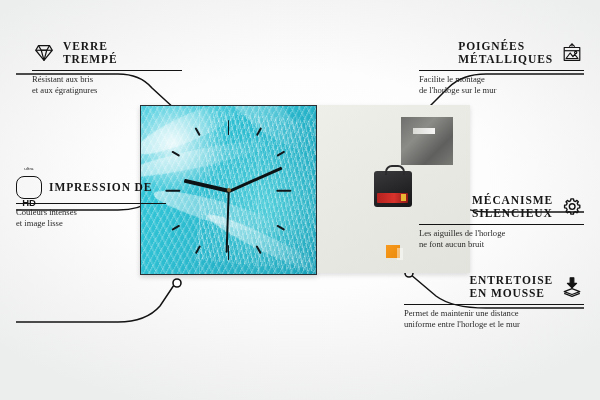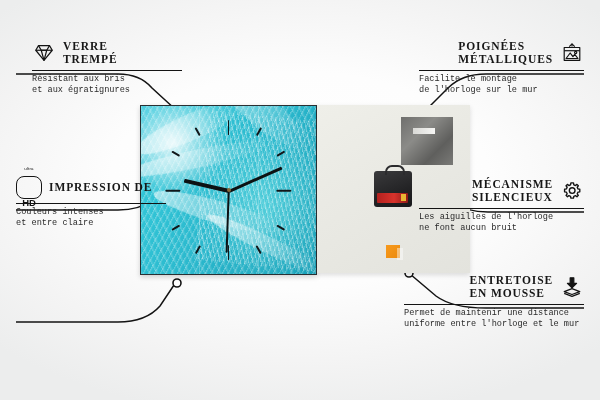--- a/index.html
+++ b/index.html
@@ -89,21 +89,21 @@
   
   .callout{position:absolute;}
   .head{display:flex;align-items:center;gap:7px;}
   .titles{line-height:1.12;}
   .titles .ln{
     font-weight:bold;letter-spacing:.9px;color:#171717;font-size:11.5px;
     white-space:nowrap;
   }
   .rule{height:1.4px;background:#131313;margin-top:4px;}
   .sub{
-    margin-top:3px;font-size:8.6px;color:#2a2a2a;line-height:1.28;white-space:nowrap;font-family:Liberation Mono, monospace;
+    margin-top:3px;font-size:8.6px;color:#2a2a2a;line-height:1.28;white-space:nowrap;
   }
   .right .head{justify-content:flex-end;}
   .right .titles .ln,.right .sub{}
   .ico{width:24px;height:22px;flex:0 0 auto;}
   .ico svg{display:block;width:100%;height:100%;}
   .hdbadge{
     width:24px;height:21px;border:1.4px solid #151515;border-radius:8px;
     display:flex;flex-direction:column;align-items:center;justify-content:center;
     font-family:"Liberation Sans",sans-serif;line-height:1;gap:26px;
   }
@@ -207,21 +207,21 @@
         <span class="u">ultra</span>
         <span class="h">HD</span>
       </span>
       <span class="titles">
         <div class="ln">IMPRESSION DE</div>
       </span>
     </div>
     <div class="rule"></div>
     <div class="sub">
       <div>Couleurs intenses</div>
-      <div>et entre claire</div>
+      <div>et image lisse</div>
     </div>
   </div>
 
 
   <div class="callout right" style="right:16px;top:40px;width:165px;">
     <div class="head">
       <span class="titles">
         <div class="ln">POIGNÉES</div>
         <div class="ln">MÉTALLIQUES</div>
       </span>
@@ -238,21 +238,21 @@
           </svg>
       </span>
     </div>
     <div class="rule"></div>
     <div class="sub">
       <div>Facilite le montage</div>
       <div>de l'horloge sur le mur</div>
     </div>
   </div>
 
-  <div class="callout right" style="right:16px;top:178px;width:165px;">
+  <div class="callout right" style="right:16px;top:194px;width:165px;">
     <div class="head">
       <span class="titles">
         <div class="ln">MÉCANISME</div>
         <div class="ln">SILENCIEUX</div>
       </span>
       <span class="ico">
         <svg viewBox="0 0 24 24">
             <g fill="none" stroke="#131313" stroke-width="1.5" stroke-linejoin="round">
           <path d="M12 3.2 L13.6 3.2 L14 5.2 L15.8 6 L17.4 4.8 L18.9 6.3 L17.7 7.9 L18.5 9.7 L20.5 10.1 L20.5 12.9
                    L18.5 13.3 L17.7 15.1 L18.9 16.7 L17.4 18.2 L15.8 17 L14 17.8 L13.6 19.8 L10.8 19.8

